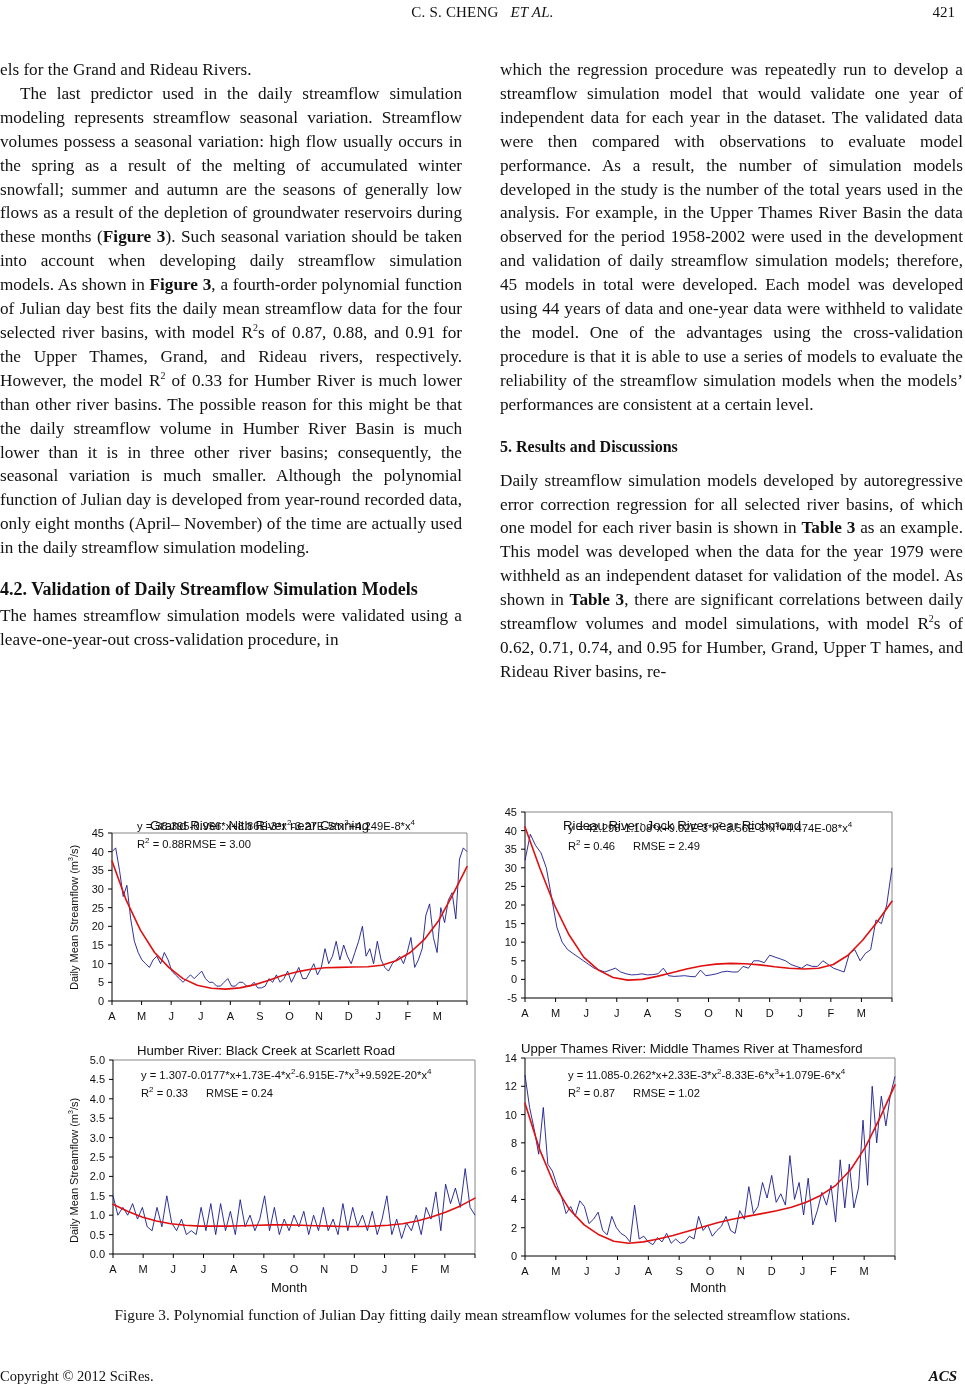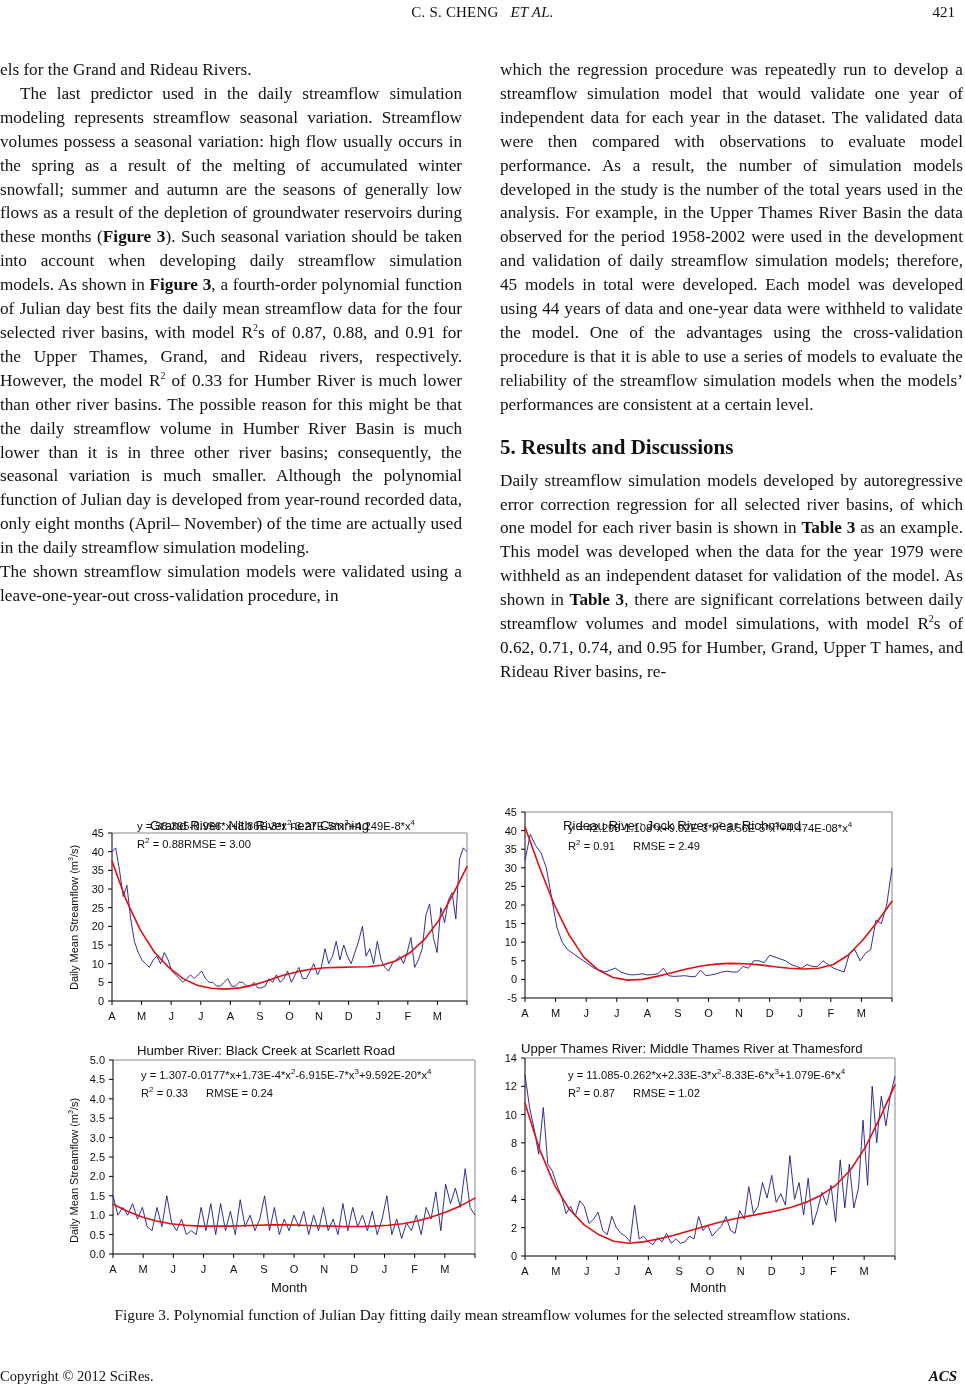--- a/index.html
+++ b/index.html
@@ -7,21 +7,21 @@
   .running-head { position: absolute; top: 0; left: 0; width: 965px; height: 24px; }
   .rh-title { position: absolute; top: 4px; left: 0; width: 965px; text-align: center; font-size: 15px; letter-spacing: 0.2px; }
   .rh-title i { font-style: italic; }
   .rh-page { position: absolute; top: 4px; right: 10px; font-size: 15px; }
   .col { position: absolute; font-size: 17.2px; line-height: 23.9px; text-align: justify; }
   .col-left { left: 0; top: 58px; width: 462px; }
   .col-right { left: 500px; top: 58px; width: 463px; }
   .col p { margin: 0; }
   .col p.indent { text-indent: 20px; }
   .col b { font-weight: bold; }
-  h2.sec { font-size: 21px; font-weight: bold; margin: 17px 0 9px 0; line-height: 26px; font-family: Liberation Serif, serif; }
+  h2.sec { font-size: 16px; font-weight: bold; margin: 17px 0 9px 0; line-height: 26px; font-family: Liberation Serif, serif; }
   h3.subsec { font-size: 18px; font-weight: bold; margin: 18px 0 4px 0; line-height: 22px; padding-left: 38px; text-indent: -38px; }
   sup { font-size: 10px; line-height: 0; vertical-align: super; }
   .chart { position: absolute; font-family: "Liberation Sans", sans-serif; }
   .chart svg { position: absolute; left: 0; top: 0; overflow: visible; }
   .chart-title { position: absolute; font-size: 13.2px; color: #111; white-space: nowrap; }
   .eq { position: absolute; font-size: 11.2px; white-space: nowrap; color: #111; }
   .fit-stats { position: absolute; font-size: 11.2px; white-space: nowrap; color: #111; }
   .ylabel { position: absolute; font-size: 11px; white-space: nowrap; transform-origin: left top; transform: rotate(-90deg); color: #111; }
   .xtitle { position: absolute; font-size: 13px; color: #111; }
   .caption { position: absolute; top: 1306px; left: 0; width: 965px; text-align: center; font-size: 15.3px; font-weight: normal; }
@@ -35,21 +35,22 @@
   <div class="rh-title">
     <span>C. S. CHENG</span>
     <i style="margin-left:8px;">ET   AL.</i>
   </div>
   <div class="rh-page">421</div>
 </div>
 
 <div class="col col-left">
   <p>els for the Grand and Rideau Rivers.</p>
   <p class="indent"><span>The last predictor used in the daily streamflow simulation modeling represents streamflow seasonal variation. Streamflow volumes possess a seasonal variation: high flow usually occurs in the spring as a result of the melting of accumulated winter snowfall; summer and autumn are the seasons of generally low flows as a result of the depletion of groundwater reservoirs during these months (</span><b>Figure 3</b><span>). Such seasonal variation should be taken into account when developing daily streamflow simulation models. As shown in </span><b>Figure 3</b><span>, a fourth-order polynomial function of Julian day best fits the daily mean streamflow data for the four selected river basins, with model R</span><sup>2</sup><span>s of 0.87, 0.88, and 0.91 for the Upper Thames, Grand, and Rideau rivers, respectively. However, the model R</span><sup>2</sup><span> of 0.33 for Humber River is much lower than other river basins. The possible reason for this might be that the daily streamflow volume in Humber River Basin is much lower than it is in three other river basins; consequently, the seasonal variation is much smaller. Although the polynomial function of Julian day is developed from year-round recorded data, only eight months (April– November) of the time are actually used in the daily streamflow simulation modeling.</span></p>
-  <p>The shown streamflow simulation models were validated using a leave-one-year-out cross-validation procedure, in</p>
+  <h3 class="subsec">4.2. Validation of Daily Streamflow Simulation Models</h3>
+  <p>The hames streamflow simulation models were validated using a leave-one-year-out cross-validation procedure, in</p>
 </div>
 
 <div class="col col-right">
   <p>which the regression procedure was repeatedly run to develop a streamflow simulation model that would validate one year of independent data for each year in the dataset. The validated data were then compared with observations to evaluate model performance. As a result, the number of simulation models developed in the study is the number of the total years used in the analysis. For example, in the Upper Thames River Basin the data observed for the period 1958-2002 were used in the development and validation of daily streamflow simulation models; therefore, 45 models in total were developed. Each model was developed using 44 years of data and one-year data were withheld to validate the model. One of the advantages using the cross-validation procedure is that it is able to use a series of models to evaluate the reliability of the streamflow simulation models when the models’ performances are consistent at a certain level.</p>
   <h2 class="sec">5. Results and Discussions</h2>
   <p><span>Daily streamflow simulation models developed by autoregressive error correction regression for all selected river basins, of which one model for each river basin is shown in </span><b>Table 3</b><span> as an example. This model was developed when the data for the year 1979 were withheld as an independent dataset for validation of the model. As shown in </span><b>Table 3</b><span>, there are significant correlations between daily streamflow volumes and model simulations, with model R</span><sup>2</sup><span>s of 0.62, 0.71, 0.74, and 0.95 for Humber, Grand, Upper T hames, and Rideau River basins, re-</span></p>
 </div>
 
 <div>
 
@@ -166,21 +167,21 @@
         <text x="708.5" y="1017" text-anchor="middle" font-size="11" font-family="Liberation Sans, sans-serif" fill="#111">O</text>
         <text x="739.0833333333333" y="1017" text-anchor="middle" font-size="11" font-family="Liberation Sans, sans-serif" fill="#111">N</text>
         <text x="769.6666666666666" y="1017" text-anchor="middle" font-size="11" font-family="Liberation Sans, sans-serif" fill="#111">D</text>
         <text x="800.25" y="1017" text-anchor="middle" font-size="11" font-family="Liberation Sans, sans-serif" fill="#111">J</text>
         <text x="830.8333333333333" y="1017" text-anchor="middle" font-size="11" font-family="Liberation Sans, sans-serif" fill="#111">F</text>
         <text x="861.4166666666666" y="1017" text-anchor="middle" font-size="11" font-family="Liberation Sans, sans-serif" fill="#111">M</text>
         <polyline points="525.0,860.4 530.3,834.3 535.6,845.5 541.0,852.9 546.3,867.8 551.6,897.6 556.9,927.3 562.2,942.2 567.6,949.6 572.9,953.4 578.2,957.1 583.5,960.8 588.8,964.5 594.1,968.2 599.5,970.1 604.8,972.0 610.1,970.1 615.4,968.2 620.7,972.0 626.1,973.8 631.4,974.9 636.7,974.6 642.0,973.8 647.3,974.9 652.7,974.6 658.0,973.8 663.3,968.2 668.6,975.7 673.9,976.4 679.2,976.1 684.6,975.7 689.9,976.4 695.2,976.8 700.5,970.1 705.8,975.7 711.2,974.9 716.5,973.8 721.8,972.0 727.1,971.2 732.4,972.0 737.8,972.0 743.1,966.4 748.4,968.2 753.7,960.8 759.0,960.8 764.3,962.7 769.7,955.2 775.0,957.1 780.3,958.9 785.6,960.8 790.9,964.5 796.3,966.4 801.6,968.2 806.9,964.5 812.2,966.4 817.5,966.4 822.9,960.8 828.2,964.5 833.5,968.2 838.8,970.1 844.1,972.0 849.4,953.4 854.8,949.6 860.1,960.8 865.4,953.4 870.7,949.6 876.0,919.9 881.4,923.6 886.7,905.0 892.0,867.8" fill="none" stroke="#1a1a8c" stroke-width="0.9" stroke-linejoin="round"></polyline>
         <polyline points="525.0,826.9 539.7,867.8 554.4,905.0 569.0,934.8 583.7,957.1 598.4,970.1 613.1,977.5 627.8,980.1 642.4,979.4 657.1,976.4 671.8,972.7 686.5,969.0 701.2,966.0 715.8,964.1 730.5,963.4 745.2,963.8 759.9,964.9 774.6,966.8 789.2,968.2 803.9,969.0 818.6,968.2 833.3,964.5 848.0,955.2 862.6,940.3 877.3,921.7 892.0,901.3" fill="none" stroke="#e01010" stroke-width="1.6" stroke-linejoin="round" stroke-linecap="round"></polyline>
       </svg>
       <div class="eq" style="left: 568px; top: 822px;"><span>y = 42.298-1.108*x+9.92E-3*x</span><sup style="font-size: 8px;">2</sup><span>-3.56E-5*x</span><sup style="font-size: 8px;">3</sup><span>+4.474E-08*x</span><sup style="font-size: 8px;">4</sup></div>
-      <div class="fit-stats" style="left: 568px; top: 840px;"><span>R</span><sup style="font-size: 8px;">2</sup><span> = 0.91</span><span style="margin-left: 18px; margin-top: 40px;">RMSE = 2.49</span></div>
+      <div class="fit-stats" style="left: 568px; top: 840px;"><span>R</span><sup style="font-size: 8px;">2</sup><span> = 0.46</span><span style="margin-left: 18px; margin-top: 40px;">RMSE = 2.49</span></div>
     </div>
 
   <div class="chart" id="chart-2" style="left:0;top:0;width:965px;height:0;">
     <div class="chart-title" style="left:137px;top:1043px;">Humber River: Black Creek at Scarlett Road</div>
     <div class="xtitle" style="left:271px;top:1280px;">Month</div>
   <svg width="965" height="1386" style="left: 0px; top: 0px;">
         <line x1="113" y1="1060" x2="475" y2="1060" stroke="#888" stroke-width="1"></line>
         <line x1="475" y1="1060" x2="475" y2="1254" stroke="#888" stroke-width="1"></line>
         <line x1="113" y1="1060" x2="113" y2="1254" stroke="#000000" stroke-width="1"></line>
         <line x1="113" y1="1254" x2="475" y2="1254" stroke="#000000" stroke-width="1"></line>

